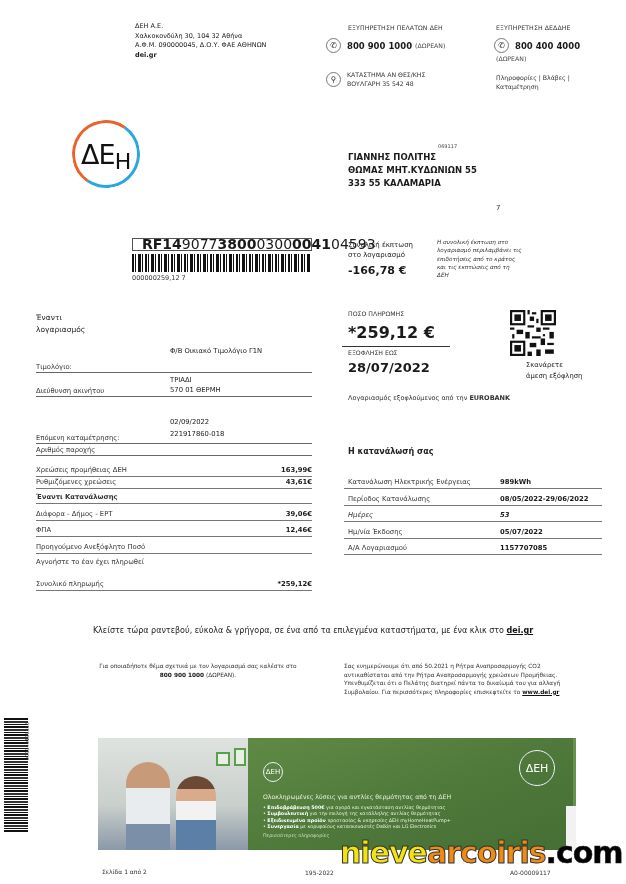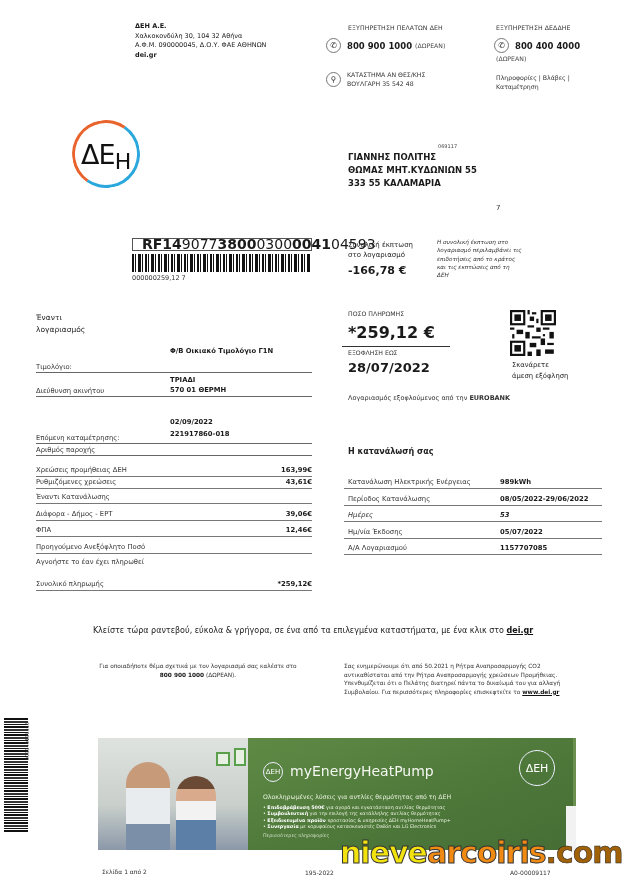--- a/index.html
+++ b/index.html
@@ -2,21 +2,21 @@
 <html><head>
 <meta charset="utf-8">
 <style>
   * { box-sizing: border-box; margin: 0; padding: 0; }
   html, body { width: 626px; height: 884px; background: #ffffff; overflow: hidden; }
   body { position: relative; font-family: "DejaVu Sans", sans-serif; color: #1a1a1a; font-size: 7px; }
   .abs { position: absolute; }
 
   
   .company { left: 135px; top: 22px; line-height: 9.5px; font-size: 6.5px; }
-  .company .name { font-weight: bold; }
+  .company .name { font-weight: normal; }
   .company .site { font-weight: bold; }
 
   .hdr-label { font-size: 6.2px; color: #333; letter-spacing: 0.1px; }
   .phone-row { display: flex; align-items: center; gap: 6px; }
   .circ-icon { width: 15px; height: 15px; border: 1px solid #777; border-radius: 50%; display: flex; align-items: center; justify-content: center; font-size: 8px; color: #333; }
   .phone-big { font-size: 8.5px; font-weight: bold; }
   .phone-note { font-size: 6.2px; color: #444; }
 
   
   .logo { left: 72px; top: 120px; width: 68px; height: 68px; border-radius: 50%;
@@ -41,28 +41,28 @@
   .disc-val { left: 348px; top: 264px; font-size: 11px; font-weight: bold; }
   .disc-note { left: 437px; top: 238px; width: 85px; font-size: 5.7px; font-style: italic; line-height: 8.3px; color: #333; }
 
   
   .pay-label { left: 348px; top: 310px; font-size: 6.2px; color: #333; }
   .pay-amount { left: 348px; top: 323px; font-size: 16px; font-weight: bold; }
   .pay-line { left: 342px; top: 346px; width: 108px; border-top: 1px solid #333; }
   .due-label { left: 348px; top: 349px; font-size: 6.2px; color: #333; }
   .due-date { left: 348px; top: 360px; font-size: 13px; font-weight: bold; }
   .qr { left: 510px; top: 310px; width: 46px; height: 46px; }
-  .qr-cap { left: 512px; top: 360px; font-size: 6.8px; line-height: 11px; color: #222; }
+  .qr-cap { left: 526px; top: 360px; font-size: 6.8px; line-height: 11px; color: #222; }
   .bank-note { left: 348px; top: 394px; font-size: 6.5px; color: #333; }
 
   
   .enanti { left: 36px; top: 312px; font-size: 7.5px; line-height: 12px; color: #222; }
   .lrow { position: absolute; left: 36px; width: 276px; font-size: 6.8px; display: flex; }
   .lrow .k { width: 134px; color: #333; margin-top: 16px; }
-  .lrow .v { font-weight: bold; }
+  .lrow .v { font-weight: normal; }
   .lrow.line { border-bottom: 1px solid #666; padding-bottom: 1px; }
 
   .crow { position: absolute; left: 36px; width: 276px; font-size: 6.8px; display: flex; justify-content: space-between; border-bottom: 1px solid #777; height: 13px; line-height: 12px; }
   .crow .k { color: #333; }
   .crow .v { font-weight: bold; }
   .crow.noline { border-bottom: none; }
 
   
   .cons-title { left: 348px; top: 447px; font-size: 8px; color: #222; font-weight: bold; }
   .srow { position: absolute; left: 344px; width: 258px; font-size: 6.8px; display: flex; border-bottom: 1px solid #777; height: 13px; line-height: 12px; }
@@ -103,21 +103,21 @@
 
   
   .foot-left { left: 102px; top: 868px; font-size: 6px; color: #333; }
   .foot-mid { left: 305px; top: 869px; font-size: 6px; color: #333; }
   .foot-right { left: 510px; top: 869px; font-size: 6px; color: #333; }
 
   
   .watermark { left: 340px; top: 836px; font-size: 30px; font-weight: bold; font-family: "DejaVu Sans", sans-serif; letter-spacing: -1px; line-height: 34px; }
   .wm-a { color: #f2e20e; -webkit-text-stroke: 1px #333; }
   .wm-b { color: #f08a12; -webkit-text-stroke: 1px #333; }
-  .wm-c { color: #a16207; -webkit-text-stroke: 0.5px #222; }
+  .wm-c { color: #000000; -webkit-text-stroke: 0.5px #222; }
 </style>
 </head>
 <body>
 
 <div class="abs company">
   <div class="name">ΔΕΗ Α.Ε.</div>
   <div>Χαλκοκονδύλη 30, 104 32 Αθήνα</div>
   <div>Α.Φ.Μ. 090000045, Δ.Ο.Υ. ΦΑΕ ΑΘΗΝΩΝ</div>
   <div class="site">dei.gr</div>
 </div>
@@ -246,21 +246,21 @@
 </div>
 
 <div class="crow" style="top:464px;">
   <span class="k">Χρεώσεις προμήθειας ΔΕΗ</span>
   <span class="v">163,99€</span>
 </div>
 <div class="crow" style="top:476px;">
   <span class="k">Ρυθμιζόμενες χρεώσεις</span>
   <span class="v">43,61€</span>
 </div>
-<div class="crow" style="top:491px;">
+<div class="crow" style="top:491px;font-weight:bold;">
   <span class="k">Έναντι Κατανάλωσης</span>
   <span class="v"></span>
 </div>
 <div class="crow" style="top:508px;">
   <span class="k">Διάφορα - Δήμος - ΕΡΤ</span>
   <span class="v">39,06€</span>
 </div>
 <div class="crow" style="top:524px;">
   <span class="k">ΦΠΑ</span>
   <span class="v">12,46€</span>
@@ -316,21 +316,20 @@
 
 <div class="abs banner">
   <div class="banner-photo">
     <div class="person1"></div>
     <div class="person2"></div>
     <div class="frame1"></div>
     <div class="frame2"></div>
   </div>
   <div class="banner-green">
     <div class="b-logo-sm">ΔΕΗ</div>
-    <div class="b-title">myEnergyHeatPump</div>
     <div class="b-logo-lg">ΔΕΗ</div>
     <div class="b-sub">Ολοκληρωμένες λύσεις για αντλίες θερμότητας από τη ΔΕΗ</div>
     <div class="b-bullets">
       <div>• <b>Επιδοβράβευση 500€</b><span> για αγορά και εγκατάσταση αντλίας θερμότητας</span></div>
       <div>• <b>Συμβουλευτική</b><span> για την επιλογή της κατάλληλης αντλίας θερμότητας</span></div>
       <div>• <b>Εξειδικευμένα προϊόν</b><span> προστασίας &amp; υπηρεσίες ΔΕΗ myHomeHeatPump+</span></div>
       <div>• <b>Συνεργασία</b><span> με κορυφαίους κατασκευαστές Daikin και LG Electronics</span></div>
       <div style="margin-top:3px;opacity:0.8;">Περισσότερες πληροφορίες</div>
     </div>
   </div>

